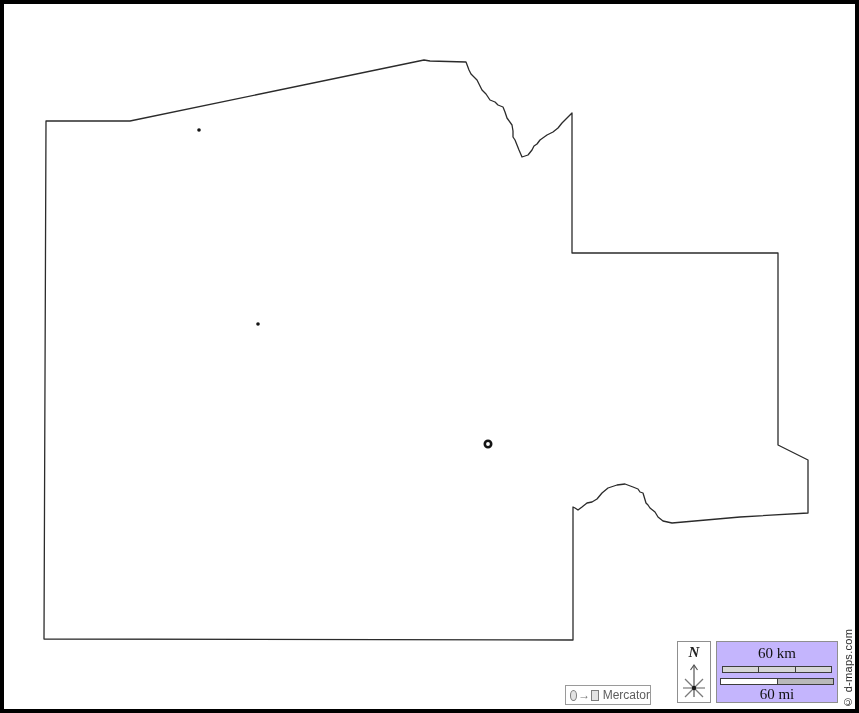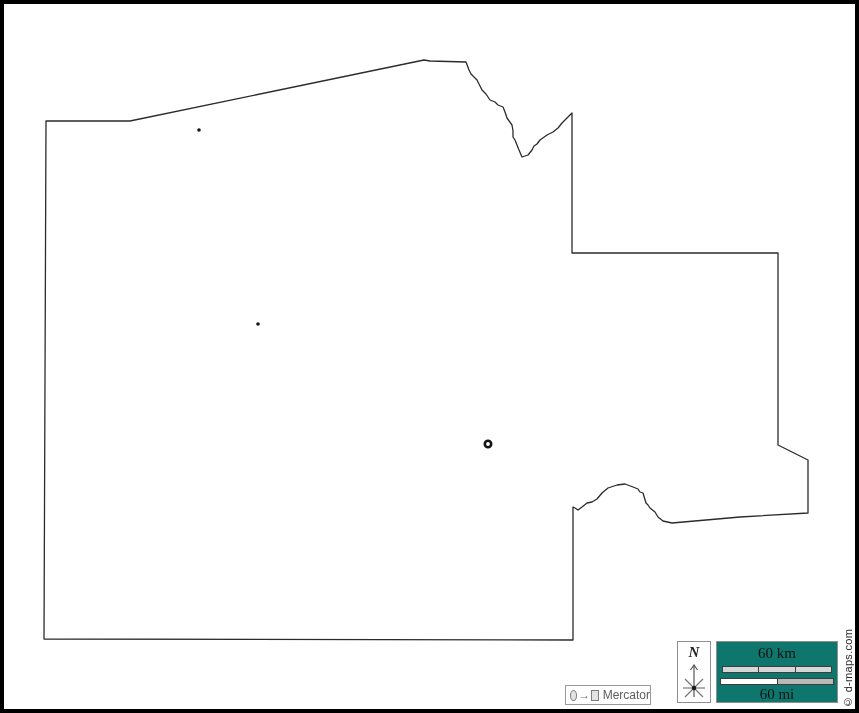--- a/index.html
+++ b/index.html
@@ -54,21 +54,21 @@
     margin-top: 2px;
   }
   .compass-icon { display: block; margin: 0 auto; }
   
   .scale-box {
     position: absolute;
     left: 716px; top: 641px;
     width: 122px; height: 62px;
     border: 1px solid #8f8f8f;
     box-sizing: border-box;
-    background: #0f766e;
+    background: #c4b5fd;
     z-index: 5;
   }
   .scale-label {
     font-family: "Liberation Serif", serif;
     font-size: 15px;
     color: #111;
     text-align: center;
     display: block;
   }
   .scale-label.km { margin-top: 3px; }

